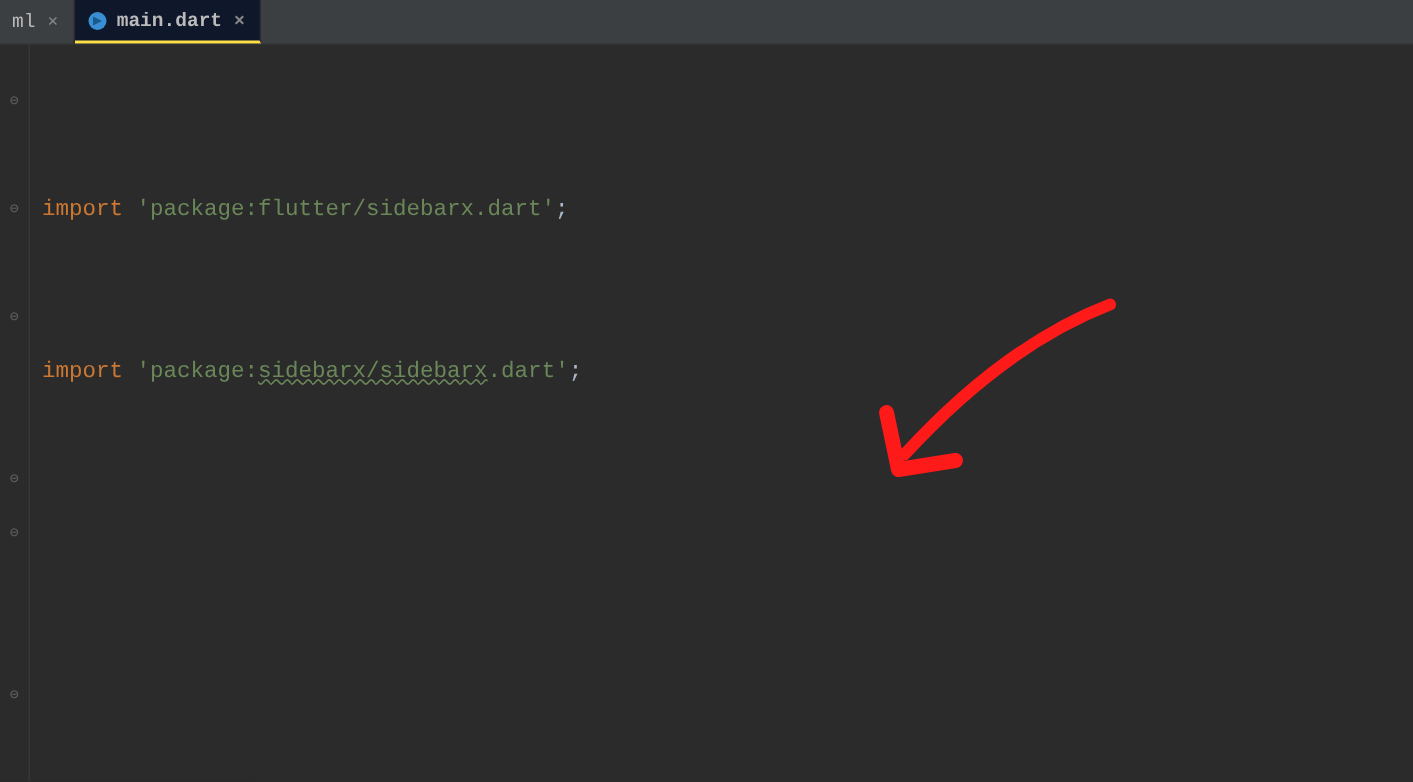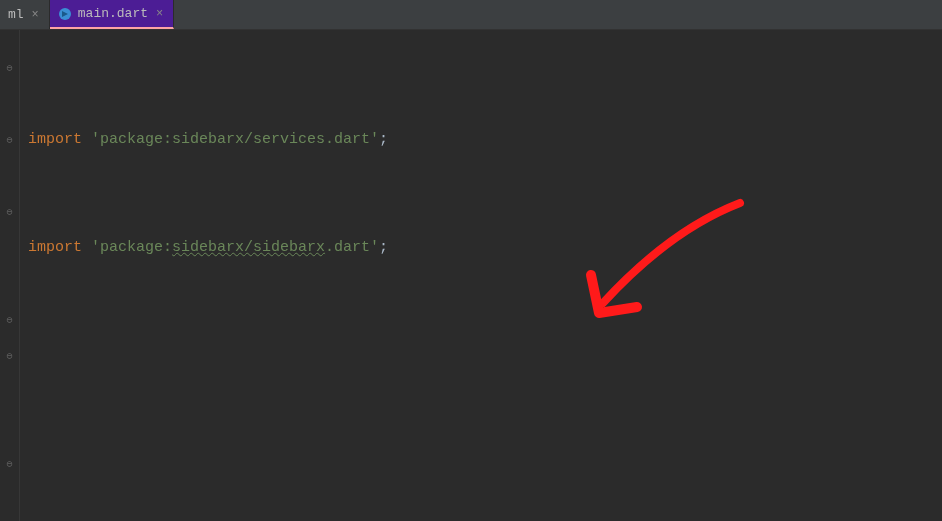--- a/index.html
+++ b/index.html
@@ -24,22 +24,23 @@
       align-items: center;
       padding: 0 8px;
       border-right: 1px solid #2b2b2b;
       color: #bbbbbb;
       font-size: 13px;
       gap: 6px;
       cursor: pointer;
       justify-content: flex-end;
     }
     .tab.active {
-      background: #4c1d95;
-      border-bottom: 2px solid #fca5a5;
+      background: #0f172a;
+      border-bottom: 2px solid #fde047;
+      font-weight: bold;
     }
     .tab-icon {
       width: 14px;
       height: 14px;
       display: flex;
       align-items: center;
       justify-content: center;
     }
     .tab-close {
       color: #888;
@@ -115,21 +116,21 @@
     <div class="gutter-mark">⊖</div>
     <div class="gutter-mark"></div>
     <div class="gutter-mark"></div>
     <div class="gutter-mark">⊖</div>
     <div class="gutter-mark">⊖</div>
     <div class="gutter-mark"></div>
     <div class="gutter-mark"></div>
     <div class="gutter-mark">⊖</div>
   </div>
   <div class="code">
-    <div class="line"><span class="kw">import</span> <span class="str">'package:sidebarx/services.dart'</span><span class="punct">;</span></div>
+    <div class="line"><span class="kw">import</span> <span class="str">'package:flutter/sidebarx.dart'</span><span class="punct">;</span></div>
     <div class="line"><span class="kw">import</span> <span class="str">'package:</span><span class="warn">sidebarx/sidebarx</span><span class="str">.dart'</span><span class="punct">;</span></div>
     <div class="line"></div>
     
     
     
     
     
     
     
     

